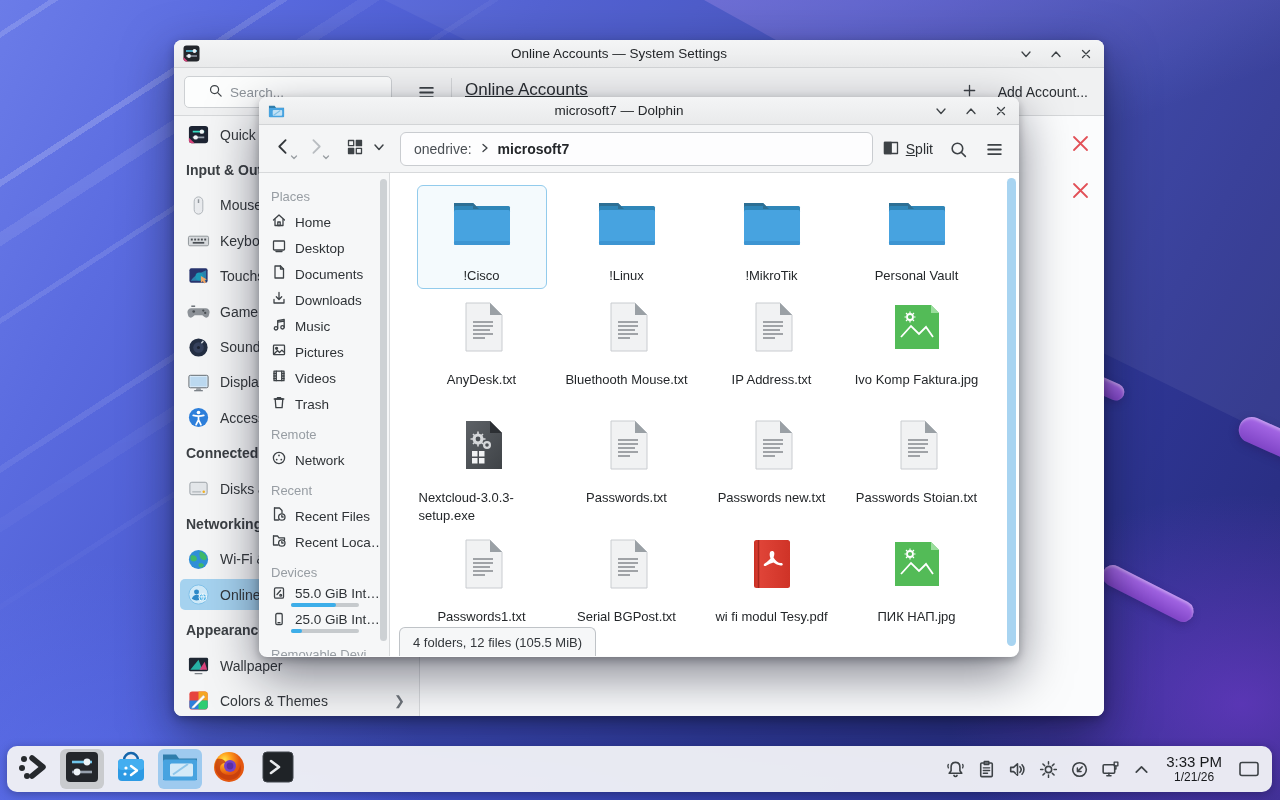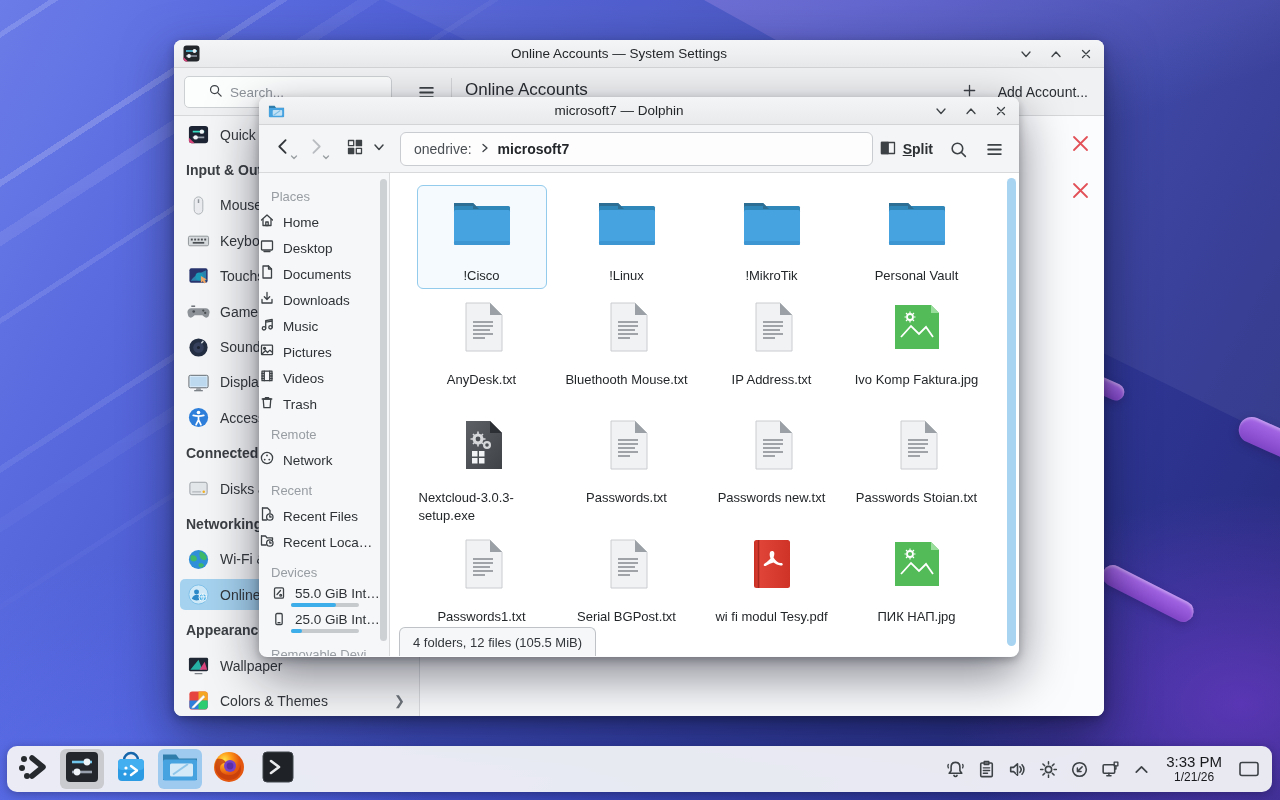--- a/index.html
+++ b/index.html
@@ -50,21 +50,21 @@
   
   #settings{left:174px;top:40px;width:930px;height:676px;z-index:10;}
   .ss-toolbar{height:48px;background:#f0f1f2;border-bottom:1px solid #d6d8da;
     position:relative;display:flex;align-items:center;}
   .ss-search{position:absolute;left:10px;top:8px;width:208px;height:32px;background:#fcfdfd;
     border:1px solid #cdd0d3;border-radius:5px;display:flex;align-items:center;padding:0 23px;gap:7px;}
   .ss-search span{font-size:13.5px;color:#8d939a;}
   .ss-burger{position:absolute;left:236px;top:8px;width:32px;height:32px;
     display:flex;align-items:center;justify-content:center;border-radius:5px;}
   .ss-sep{position:absolute;left:277px;top:10px;width:1px;height:28px;background:#d4d6d8;}
-  .ss-pagetitle{position:absolute;left:291px;top:12px;font-size:17px;font-weight:500;color:#292d31;}
+  .ss-pagetitle{position:absolute;left:291px;top:12px;font-size:17px;font-weight:500;color:#292d31;text-decoration:underline;}
   .ss-add{position:absolute;right:10px;top:9px;height:30px;display:flex;align-items:center;gap:21px;
     padding:0 6px;border-radius:5px;font-size:14px;color:#2b2f33;}
   .ss-body{display:flex;height:600px;}
   .ss-sidebar{width:246px;border-right:1px solid #d9dbdd;background:#f4f5f6;
     border-radius:0 0 0 8px;overflow:hidden;padding-top:1px;}
   .ss-row{height:35.4px;display:flex;align-items:center;padding-left:12px;position:relative;}
   .ss-row .ic{width:24px;height:24px;display:flex;align-items:center;justify-content:center;flex:none;}
   .ss-row .lb{margin-left:10px;font-size:14px;color:#34383c;white-space:nowrap;}
   .ss-row.hdr .lb{margin-left:0;font-weight:bold;color:#3c4044;font-size:14px;}
   .ss-row.sel::before{content:"";position:absolute;left:6px;right:8px;top:2px;bottom:2px;
@@ -79,27 +79,27 @@
   #dolphin{left:259px;top:97px;width:760px;height:560px;z-index:20;}
   .dt-toolbar{height:48px;background:#f4f5f6;border-bottom:1px solid #d7d9db;
     position:relative;display:flex;align-items:center;}
   .nav-btn{position:relative;width:26px;height:30px;display:flex;align-items:center;justify-content:center;}
   .nav-btn .mini{position:absolute;right:-2px;bottom:-1px;}
   .urlbar{position:absolute;left:141px;right:146px;top:7px;height:34px;background:#fdfdfe;
     border:1px solid #c9ccd0;border-radius:6px;display:flex;align-items:center;padding:0 13px;gap:8px;}
   .urlbar .root{font-size:14px;color:#4a4f54;}
   .urlbar .cur{font-size:14px;font-weight:bold;color:#24272a;}
   .split-btn{position:absolute;right:82px;top:9px;height:30px;display:flex;align-items:center;gap:6px;
-    font-size:14px;color:#2c3033;padding:0 4px;border-radius:4px;font-weight:bold;}
+    font-size:14px;color:#2c3033;padding:0 4px;border-radius:4px;}
   .split-btn u{text-decoration:underline;}
   .tool-ic{position:absolute;top:9px;width:30px;height:30px;display:flex;align-items:center;justify-content:center;border-radius:4px;}
   .dt-body{display:flex;height:483px;position:relative;}
   .places{width:131px;background:#f6f7f8;border-right:1px solid #d9dbdd;position:relative;
     padding-top:6px;overflow:hidden;border-radius:0 0 0 8px;}
-  .pl-row{height:26px;display:flex;align-items:center;gap:8px;}
+  .pl-row{height:26px;display:flex;align-items:center;padding-left:12px;gap:8px;}
   .pl-row .lb{font-size:13.5px;color:#2e3236;white-space:nowrap;}
   .pl-hdr{height:26px;margin-top:4px;display:flex;align-items:center;padding-left:12px;
     font-size:13px;color:#979da3;white-space:nowrap;}
   .pl-dev{height:26px;padding-left:12px;display:flex;align-items:flex-start;gap:8px;position:relative;}
   .pl-dev .lb{font-size:13.5px;color:#2e3236;white-space:nowrap;line-height:17px;}
   .pl-dev .bar{position:absolute;left:32px;top:18px;width:68px;height:3.5px;background:#c6cacd;border-radius:2px;}
   .pl-dev .bar i{display:block;height:100%;background:#3daee9;border-radius:2px;}
   .pl-scroll{position:absolute;right:2px;top:6px;width:7px;height:462px;background:#cdd1d4;border-radius:4px;}
   .view{flex:1;background:#ffffff;position:relative;border-radius:0 0 8px 0;}
   .view-scroll{position:absolute;right:3px;top:5px;width:9px;height:468px;background:#a8d4f1;border-radius:5px;}

